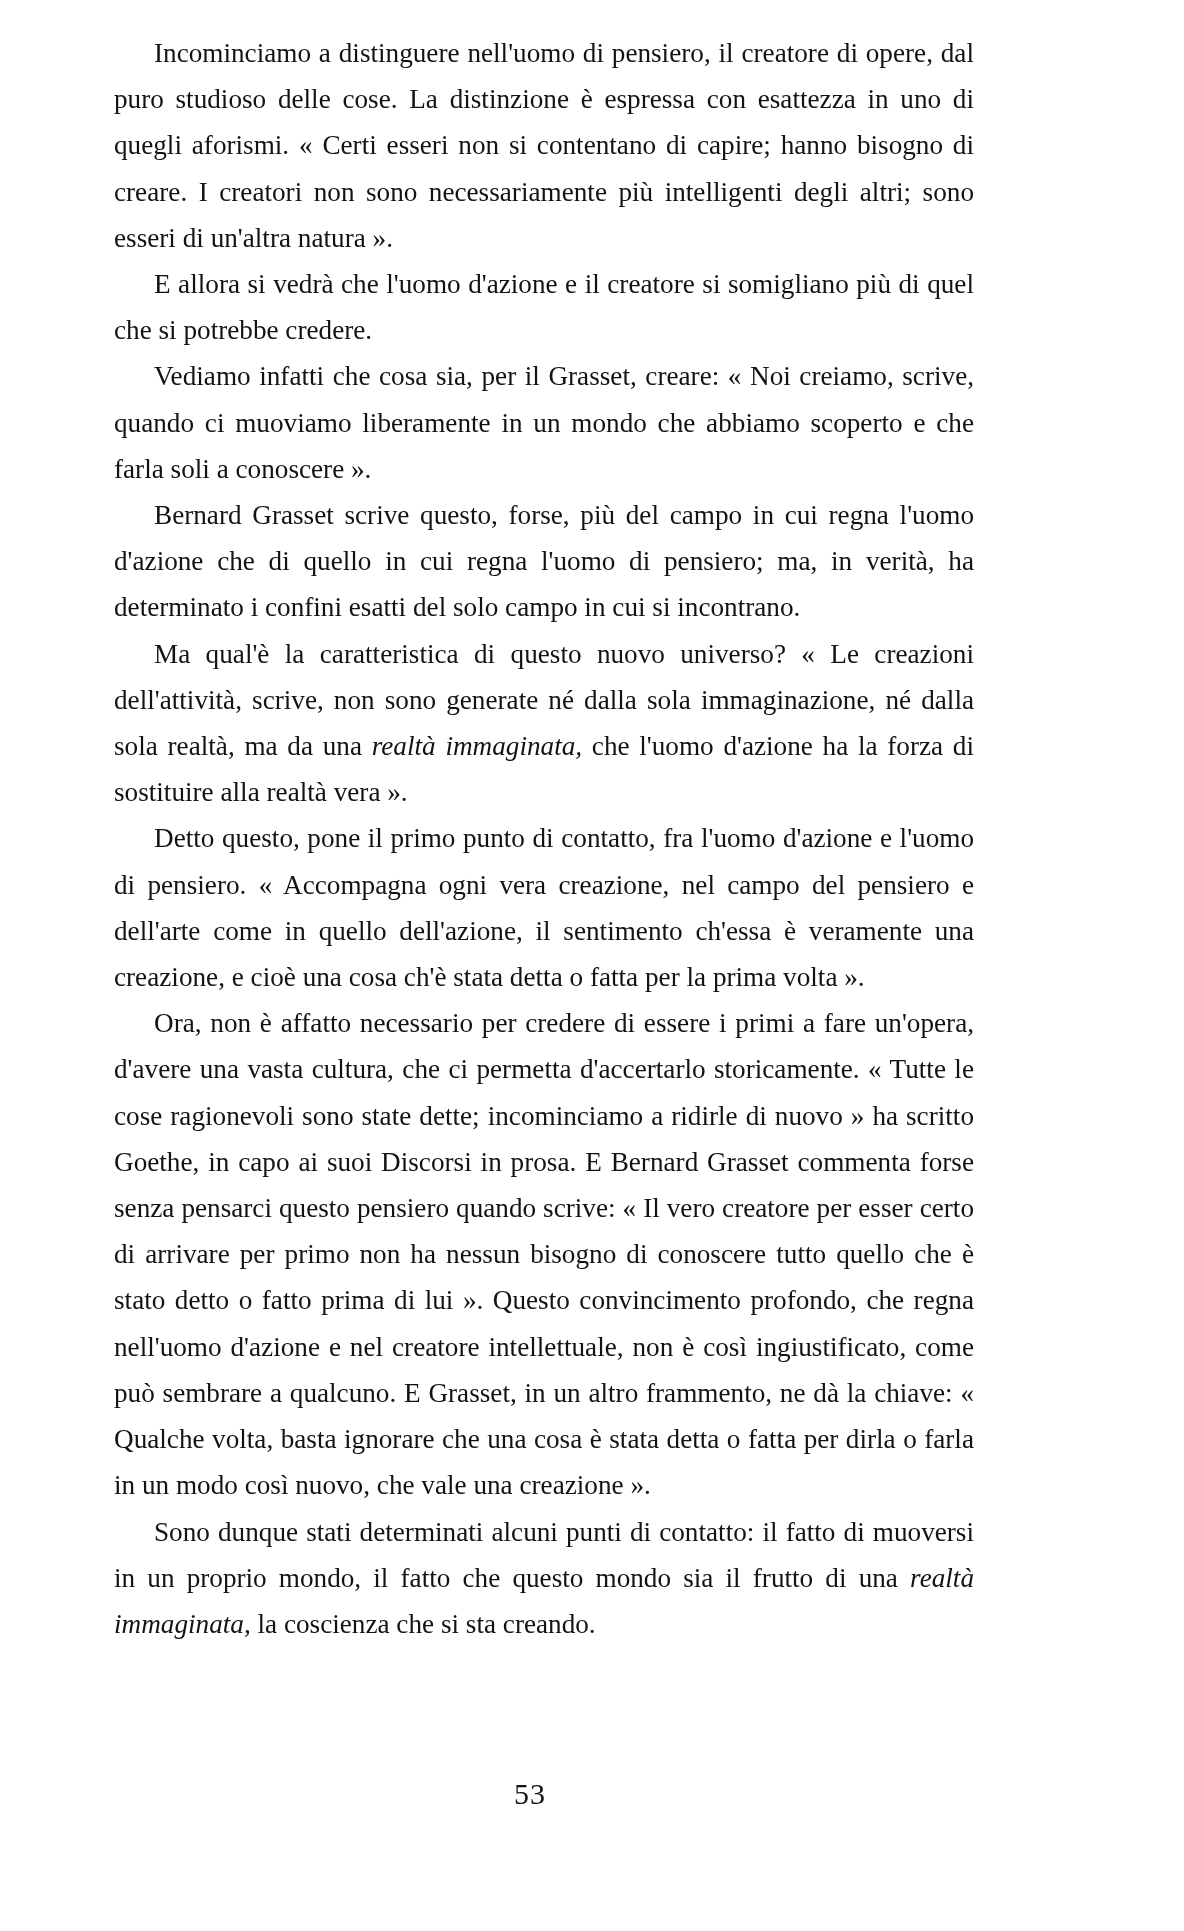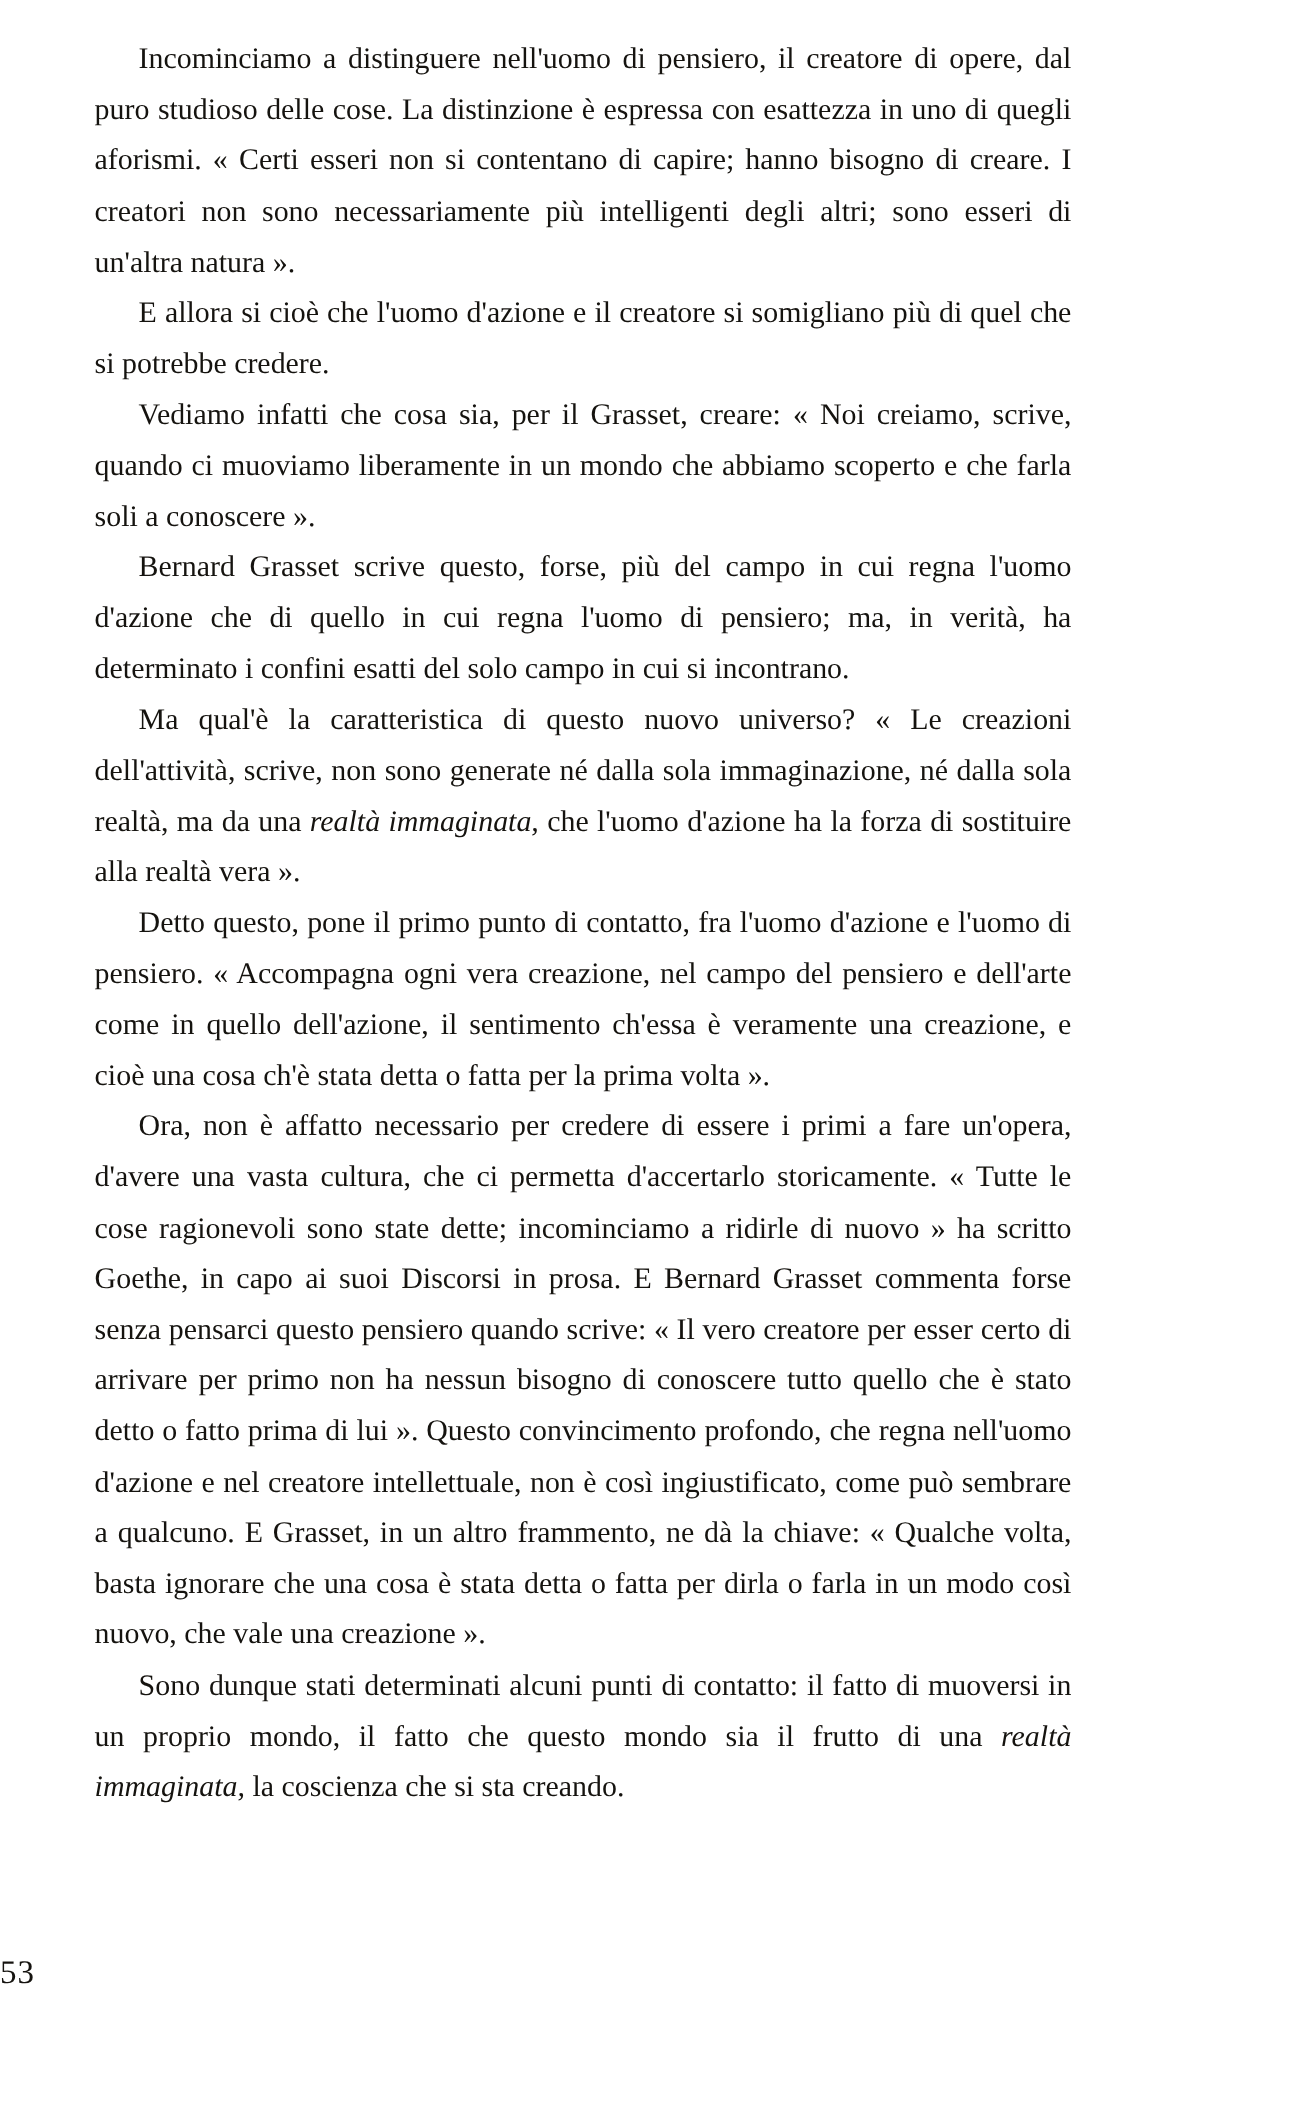--- a/index.html
+++ b/index.html
@@ -12,21 +12,21 @@
     height: 1931px;
     font-family: "Liberation Serif", "DejaVu Serif", serif;
     color: #100f0d;
     position: relative;
     overflow: hidden;
   }
   .page {
     box-sizing: border-box;
     width: 1060px;
     height: 1931px;
-    padding: 30px 86px 0 86px;
+    padding: 30px 86px 0 114px;
     position: relative;
   }
   .body-text {
     font-size: 27.2px;
     line-height: 46.2px;
     text-align: justify;
     text-justify: inter-word;
     -webkit-hyphens: none;
     hyphens: none;
     color: #15130f;
@@ -39,35 +39,35 @@
     text-indent: 40px;
   }
   em {
     font-style: italic;
   }
   .page-number {
     position: absolute;
     left: 0;
     right: 0;
     bottom: 120px;
-    text-align: left;
+    text-align: center;
     font-size: 30px;
     font-family: "Liberation Serif", "DejaVu Serif", serif;
     color: #15130f;
     letter-spacing: 1px;
   }
 </style>
 </head>
 <body>
 
 <div class="page">
 
   <div class="body-text">
     <p>Incominciamo a distinguere nell'uomo di pensiero, il creatore di opere, dal puro studioso delle cose. La distinzione è espressa con esattezza in uno di quegli aforismi. « Certi esseri non si contentano di capire; hanno bisogno di creare. I creatori non sono necessariamente più intelligenti degli altri; sono esseri di un'altra natura ».</p>
-    <p class="cont">E allora si cioè che l'uomo d'azione e il creatore si somigliano più di quel che si potrebbe credere.</p>
+    <p class="cont">E allora si vedrà che l'uomo d'azione e il creatore si somigliano più di quel che si potrebbe credere.</p>
     <p class="cont">Vediamo infatti che cosa sia, per il Grasset, creare: « Noi creiamo, scrive, quando ci muoviamo liberamente in un mondo che abbiamo scoperto e che farla soli a conoscere ».</p>
     <p class="cont">Bernard Grasset scrive questo, forse, più del campo in cui regna l'uomo d'azione che di quello in cui regna l'uomo di pensiero; ma, in verità, ha determinato i confini esatti del solo campo in cui si incontrano.</p>
     <p class="cont">Ma qual'è la caratteristica di questo nuovo universo? « Le creazioni dell'attività, scrive, non sono generate né dalla sola immaginazione, né dalla sola realtà, ma da una <em>realtà immaginata,</em> che l'uomo d'azione ha la forza di sostituire alla realtà vera ».</p>
     <p class="cont">Detto questo, pone il primo punto di contatto, fra l'uomo d'azione e l'uomo di pensiero. « Accompagna ogni vera creazione, nel campo del pensiero e dell'arte come in quello dell'azione, il sentimento ch'essa è veramente una creazione, e cioè una cosa ch'è stata detta o fatta per la prima volta ».</p>
     <p class="cont">Ora, non è affatto necessario per credere di essere i primi a fare un'opera, d'avere una vasta cultura, che ci permetta d'accertarlo storicamente. « Tutte le cose ragionevoli sono state dette; incominciamo a ridirle di nuovo » ha scritto Goethe, in capo ai suoi Discorsi in prosa. E Bernard Grasset commenta forse senza pensarci questo pensiero quando scrive: « Il vero creatore per esser certo di arrivare per primo non ha nessun bisogno di conoscere tutto quello che è stato detto o fatto prima di lui ». Questo convincimento profondo, che regna nell'uomo d'azione e nel creatore intellettuale, non è così ingiustificato, come può sembrare a qualcuno. E Grasset, in un altro frammento, ne dà la chiave: « Qualche volta, basta ignorare che una cosa è stata detta o fatta per dirla o farla in un modo così nuovo, che vale una creazione ».</p>
     <p class="cont">Sono dunque stati determinati alcuni punti di contatto: il fatto di muoversi in un proprio mondo, il fatto che questo mondo sia il frutto di una <em>realtà immaginata,</em> la coscienza che si sta creando.</p>
   </div>
 
   <div class="page-number">53</div>
 

